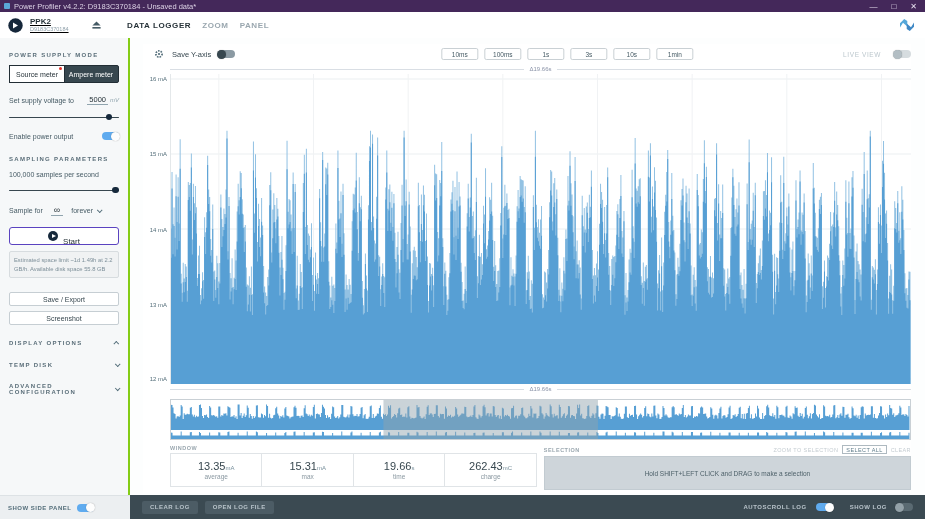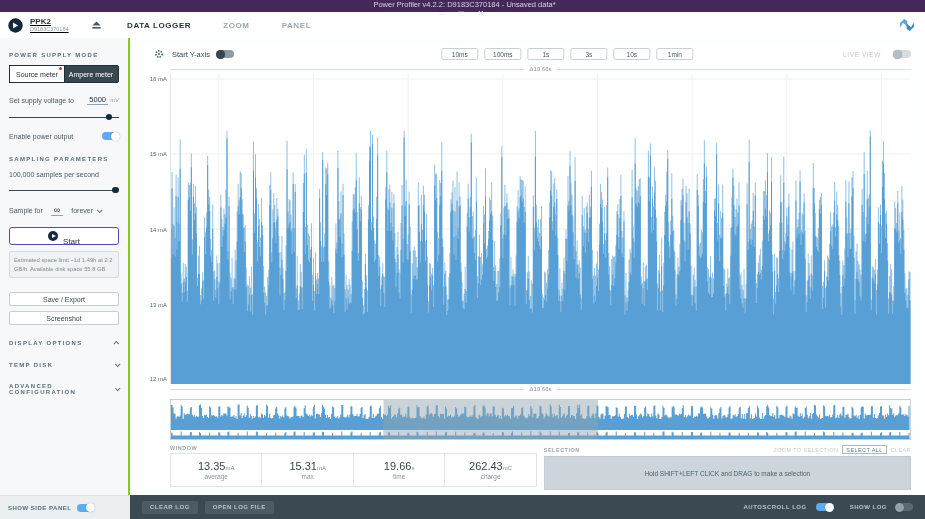--- a/index.html
+++ b/index.html
@@ -1,29 +1,29 @@
 <!DOCTYPE html>
 <html><head>
 <meta charset="utf-8">
 <style>
   * { margin:0; padding:0; box-sizing:border-box; }
   html,body { width:925px; height:519px; overflow:hidden; font-family:"Liberation Sans", sans-serif; background:#fff; }
-  .titlebar { height:12px; background:#44285a; color:#ddd3e6; display:flex; align-items:center; font-size:7.5px; padding-left:4px;flex-direction:column; }
+  .titlebar { height:12px; background:#44285a; color:#ddd3e6; display:flex; align-items:center; font-size:7.5px; padding-left:4px; }
   .titlebar .app-ico { width:6px; height:6px; background:#5aa7d8; border-radius:1px; margin-right:4px; }
   .titlebar .t-title { flex:1; white-space:nowrap; }
   .win-controls { display:flex; gap:14px; margin-right:8px; font-size:8px; color:#e7e0ef; }
   .win-controls span { cursor:default; }
 
   .appheader { height:26px; background:#fff; display:flex; align-items:center; padding:0 10px 0 8px; }
   .launcher { width:15px; height:15px; margin-right:7px; }
   .device { display:flex; flex-direction:column; line-height:1.1; width:62px;text-decoration:underline; }
   .device .dname { font-size:8px; font-weight:bold; color:#263238; }
   .device .dserial { font-size:5.5px; color:#8fa0aa; }
   .eject { margin-right:26px; cursor:pointer; }
-  .tabs { display:flex; gap:32px; }
+  .tabs { display:flex; gap:11px; }
   .tab { font-size:8px; letter-spacing:0.6px; color:#9aa7af; font-weight:bold; cursor:pointer; }
   .tab.active { color:#263238; }
   .spacer { flex:1; }
 
   .layout { display:flex; height:457px; }
   .sidebar { width:130px; background:#f6f8f9; border-right:2px solid #84cc16; padding:10px 9px 0 9px; color:#37474f; }
   .sec-head { font-size:6px; letter-spacing:1.3px; color:#5a6e79; display:flex; align-items:center; justify-content:space-between; font-weight:bold; }
   .seg { margin-top:7px; display:flex; background:#37474f; border:1px solid #222e35; border-radius:2px; height:18px; overflow:visible; }
   .seg-btn { flex:1; display:flex; align-items:center; justify-content:center; font-size:7px; color:#fff; cursor:pointer; position:relative; }
   .seg-btn.active { background:#fff; color:#263238; outline:1px solid #222e35; }
@@ -208,21 +208,21 @@
     </div>
   </div>
 
   <div class="main">
     <div class="card">
       <div class="toolbar">
         <svg class="gear" width="10" height="10" viewBox="0 0 10 10">
           <circle cx="5" cy="5" r="3.1" fill="none" stroke="#546e7a" stroke-width="1.7" stroke-dasharray="1.5 1.15"></circle>
           <circle cx="5" cy="5" r="1.1" fill="#546e7a"></circle>
         </svg>
-        <span class="locky">Start Y-axis</span>
+        <span class="locky">Save Y-axis</span>
         <div class="toggle off-dark">
             <div class="knob"></div>
           </div>
         <div class="win-btns" id="win-btns">
             <div class="wbtn">10ms</div>
             <div class="wbtn">100ms</div>
             <div class="wbtn">1s</div>
             <div class="wbtn">3s</div>
             <div class="wbtn">10s</div>
             <div class="wbtn">1min</div>

